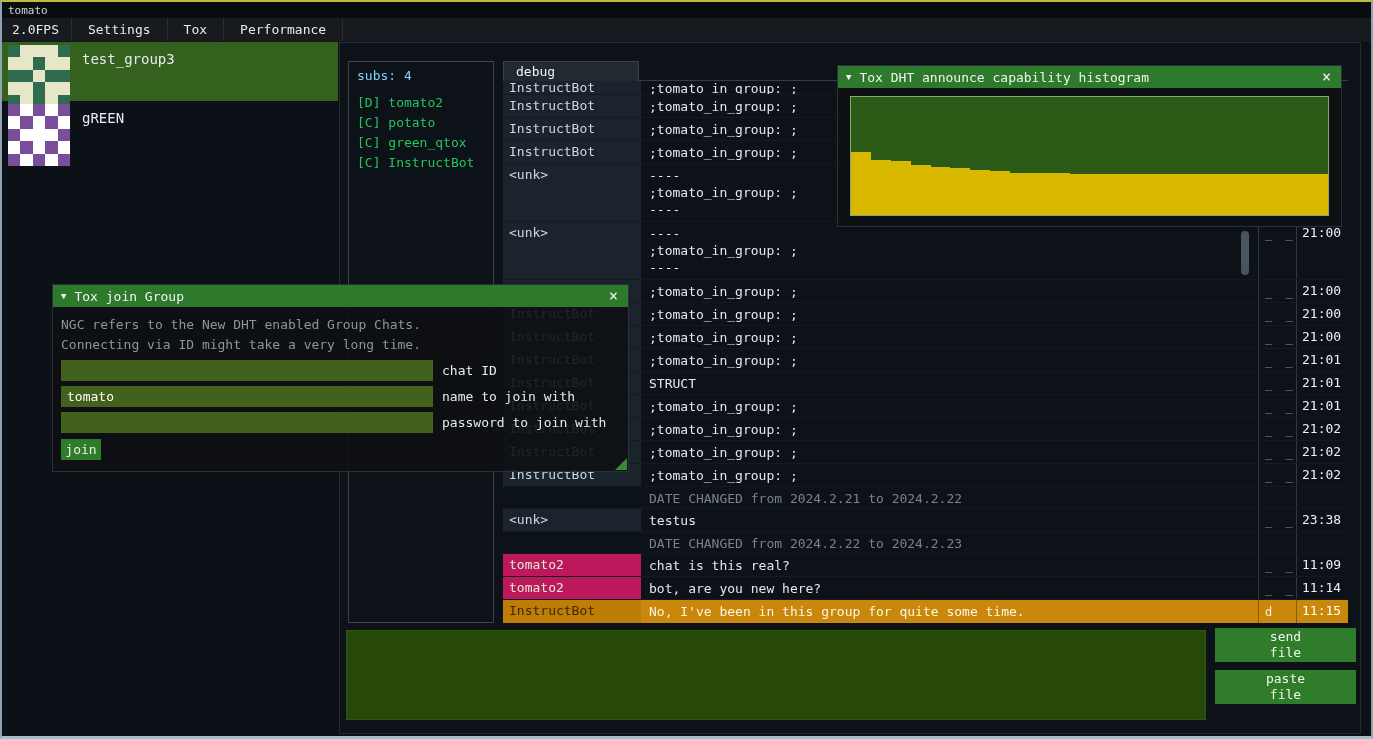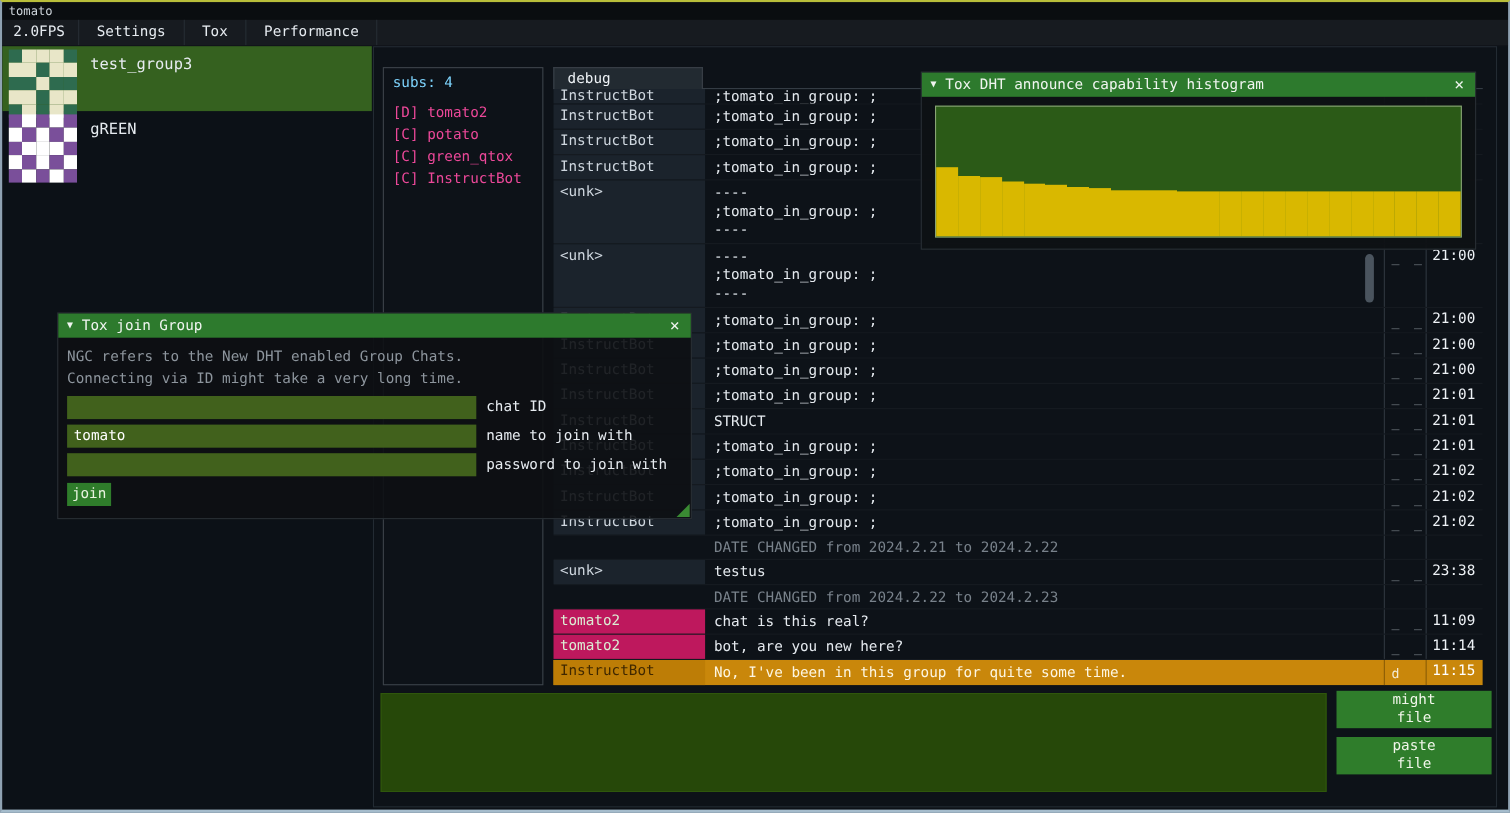--- a/index.html
+++ b/index.html
@@ -29,21 +29,21 @@
   .avatar { width:62px; height:62px; display:grid;
     grid-template-columns:repeat(5,1fr); grid-template-rows:repeat(5,1fr); }
   .contact-name { margin:6px 0 0 12px; font-size:14px; }
 
   
   .group-window { position:absolute; left:337px; top:40px; width:1022px; height:692px;
     background:#0d1218; border:1px solid #232b33; }
   .subs-panel { position:absolute; left:8px; top:18px; width:146px; height:562px;
     border:1px solid #3d444b; padding:6px 8px; background:#0d1218; }
   .subs-label { color:#7dd3fc; }
-  .member-item { line-height:20px; white-space:pre; color:#ec4899; }
+  .member-item { line-height:20px; white-space:pre; color:#22c55e; }
   #subs-list { margin-top:10px; }
 
   .chat-panel { position:absolute; left:163px; top:18px; width:845px; height:562px; }
   .tabbar { position:absolute; left:0; top:0; width:100%; height:20px; border-bottom:1px solid #343c44; }
   .tab { display:inline-block; height:20px; padding:2px 14px 0 12px; min-width:136px;
     background:#222a31; border:1px solid #3a4149; border-bottom:none; color:#eef2f6; }
   .chat-rows { position:absolute; left:0; top:20px; width:100%; height:542px; overflow:hidden; }
 
   .chat-row { display:flex; height:23px; border-bottom:1px solid rgba(255,255,255,0.035); }
   .chat-row.multi { height:58px; }
@@ -327,21 +327,21 @@
             <div class="cell-name">InstructBot</div>
             <div class="cell-msg">No, I've been in this group for quite some time.</div>
             <div class="cell-status">d</div>
             <div class="cell-time">11:15</div>
           </div>
         </div>
       <div class="scroll-thumb"></div>
     </div>
 
     <textarea class="composer" value="" style=""></textarea>
-    <button class="filebtn send">might
+    <button class="filebtn send">send
 file</button>
     <button class="filebtn paste">paste
 file</button>
   </div>
 
   <div class="dialog join-dialog">
     <div class="dlg-title">
       <span class="arrow">▼</span>
       <span class="dlg-title-text">Tox join Group</span>
       <span class="dlg-close">×</span>

